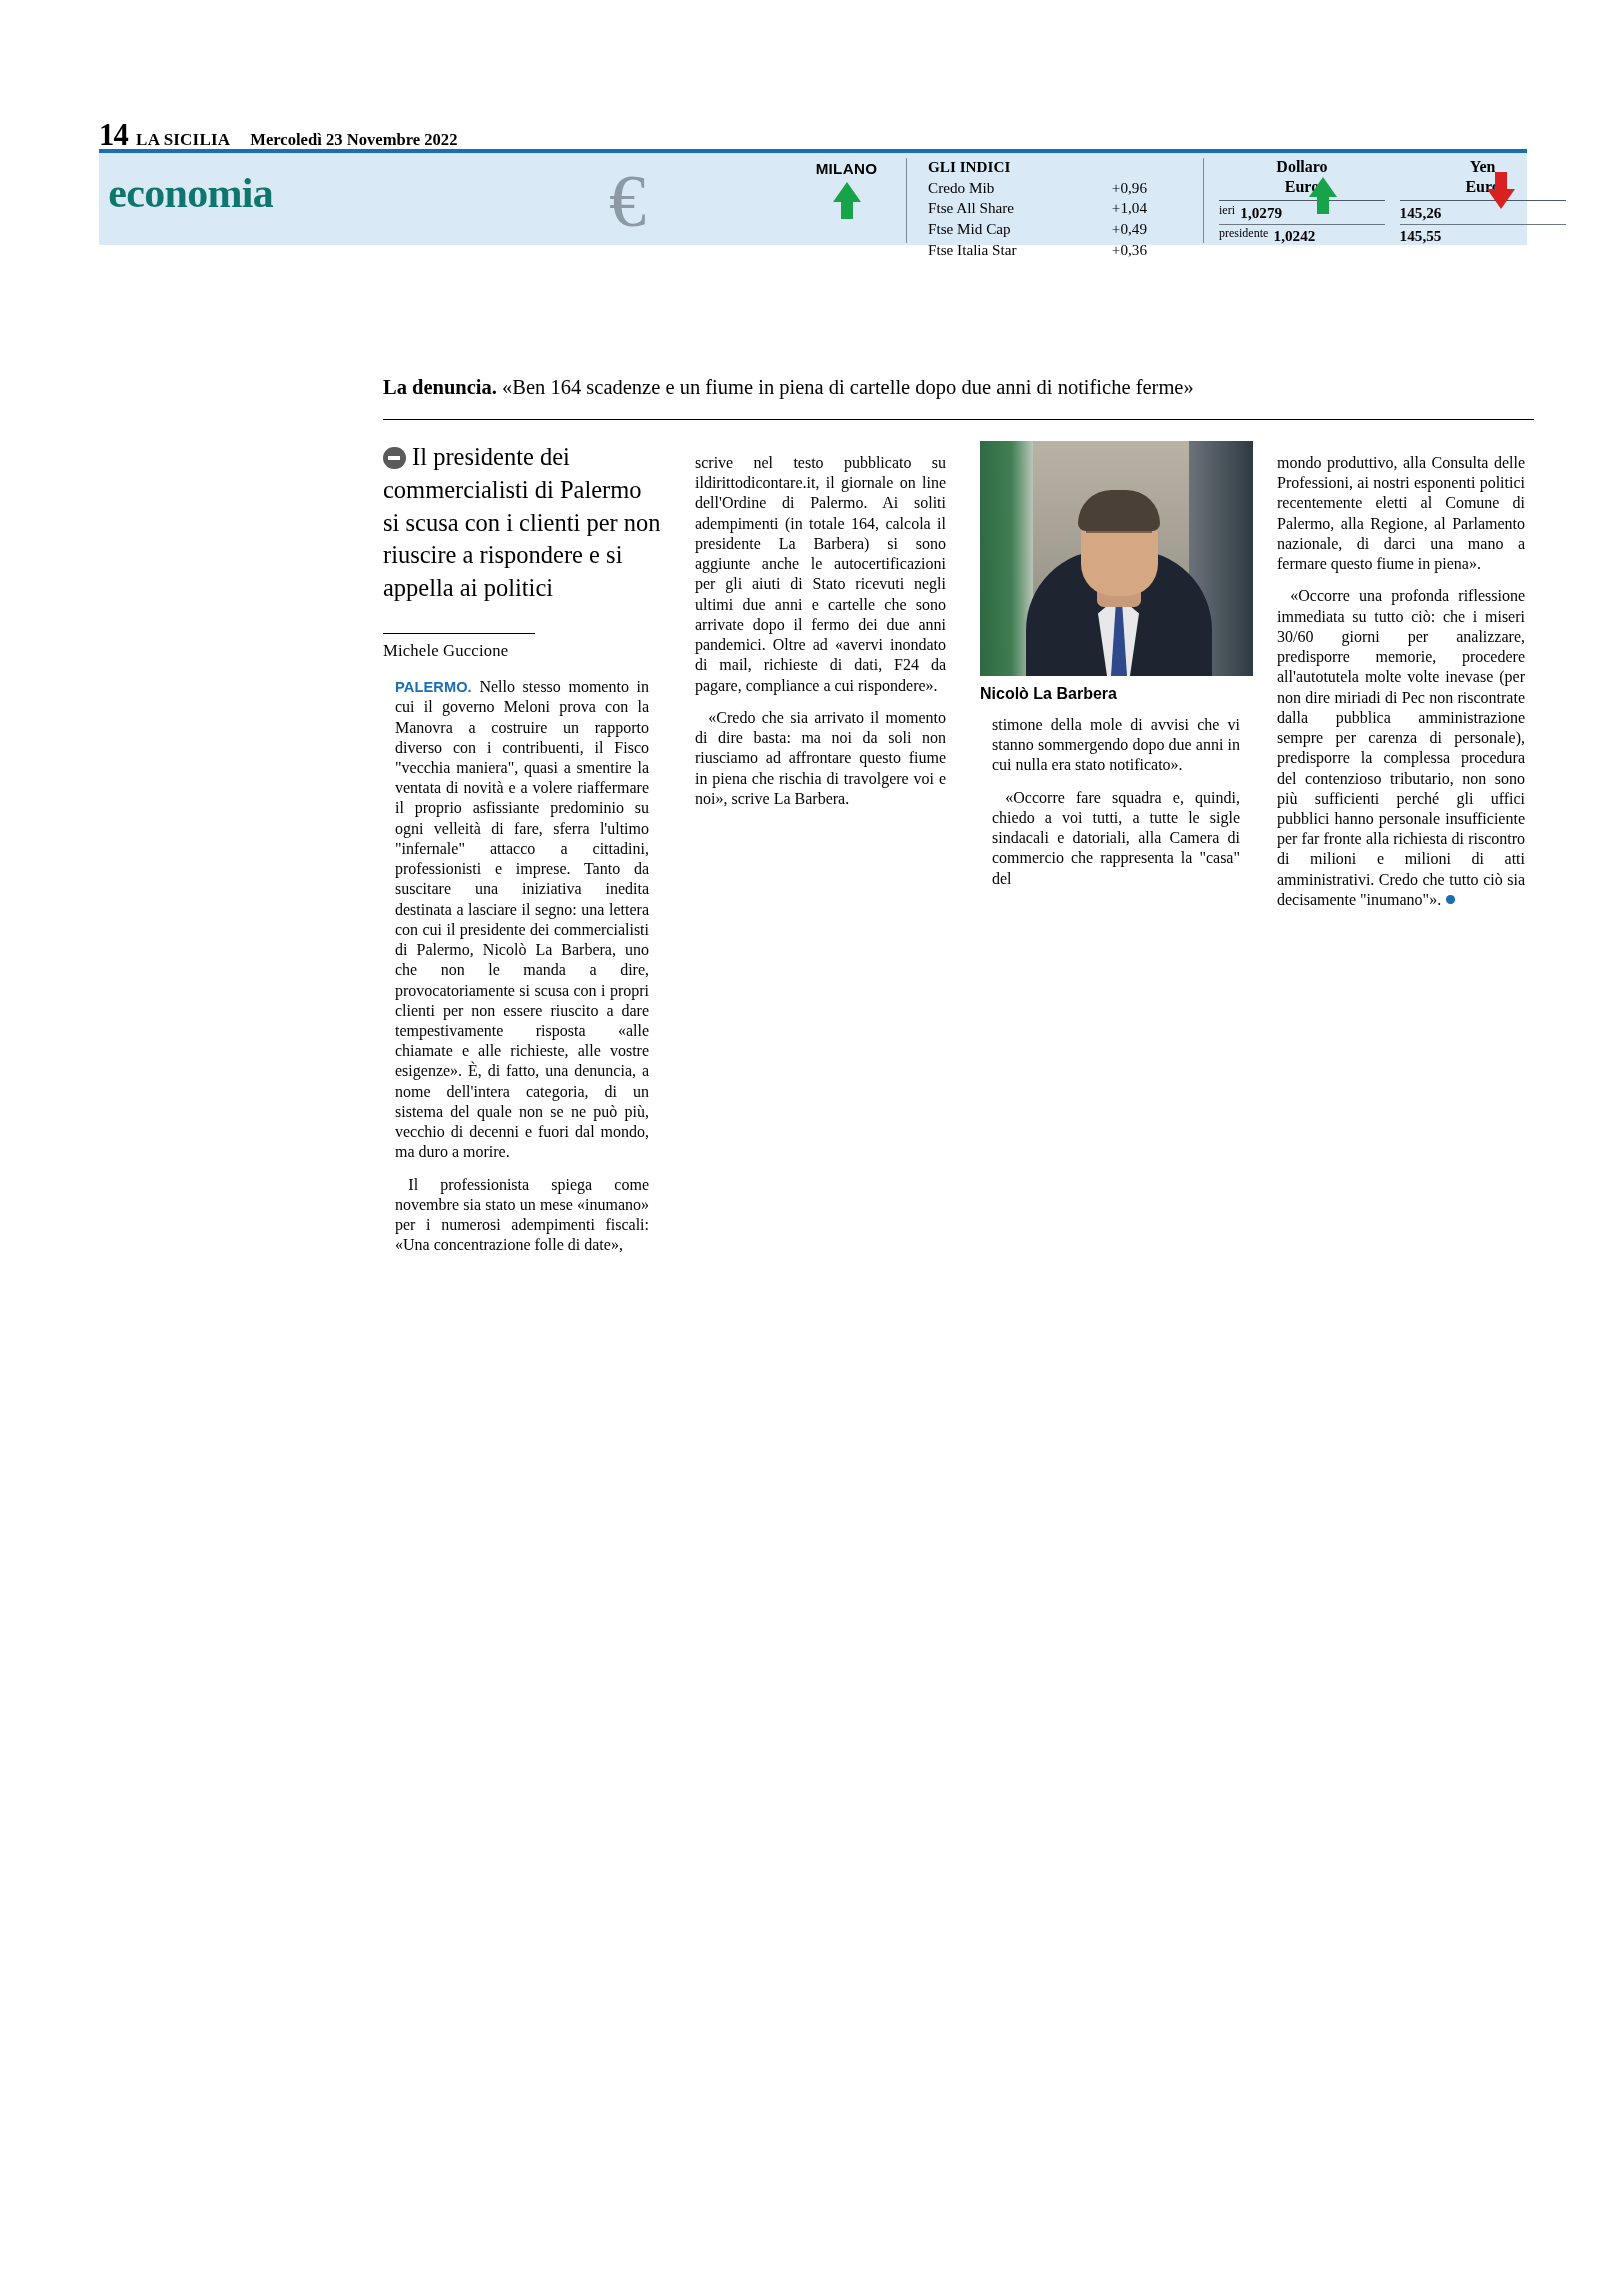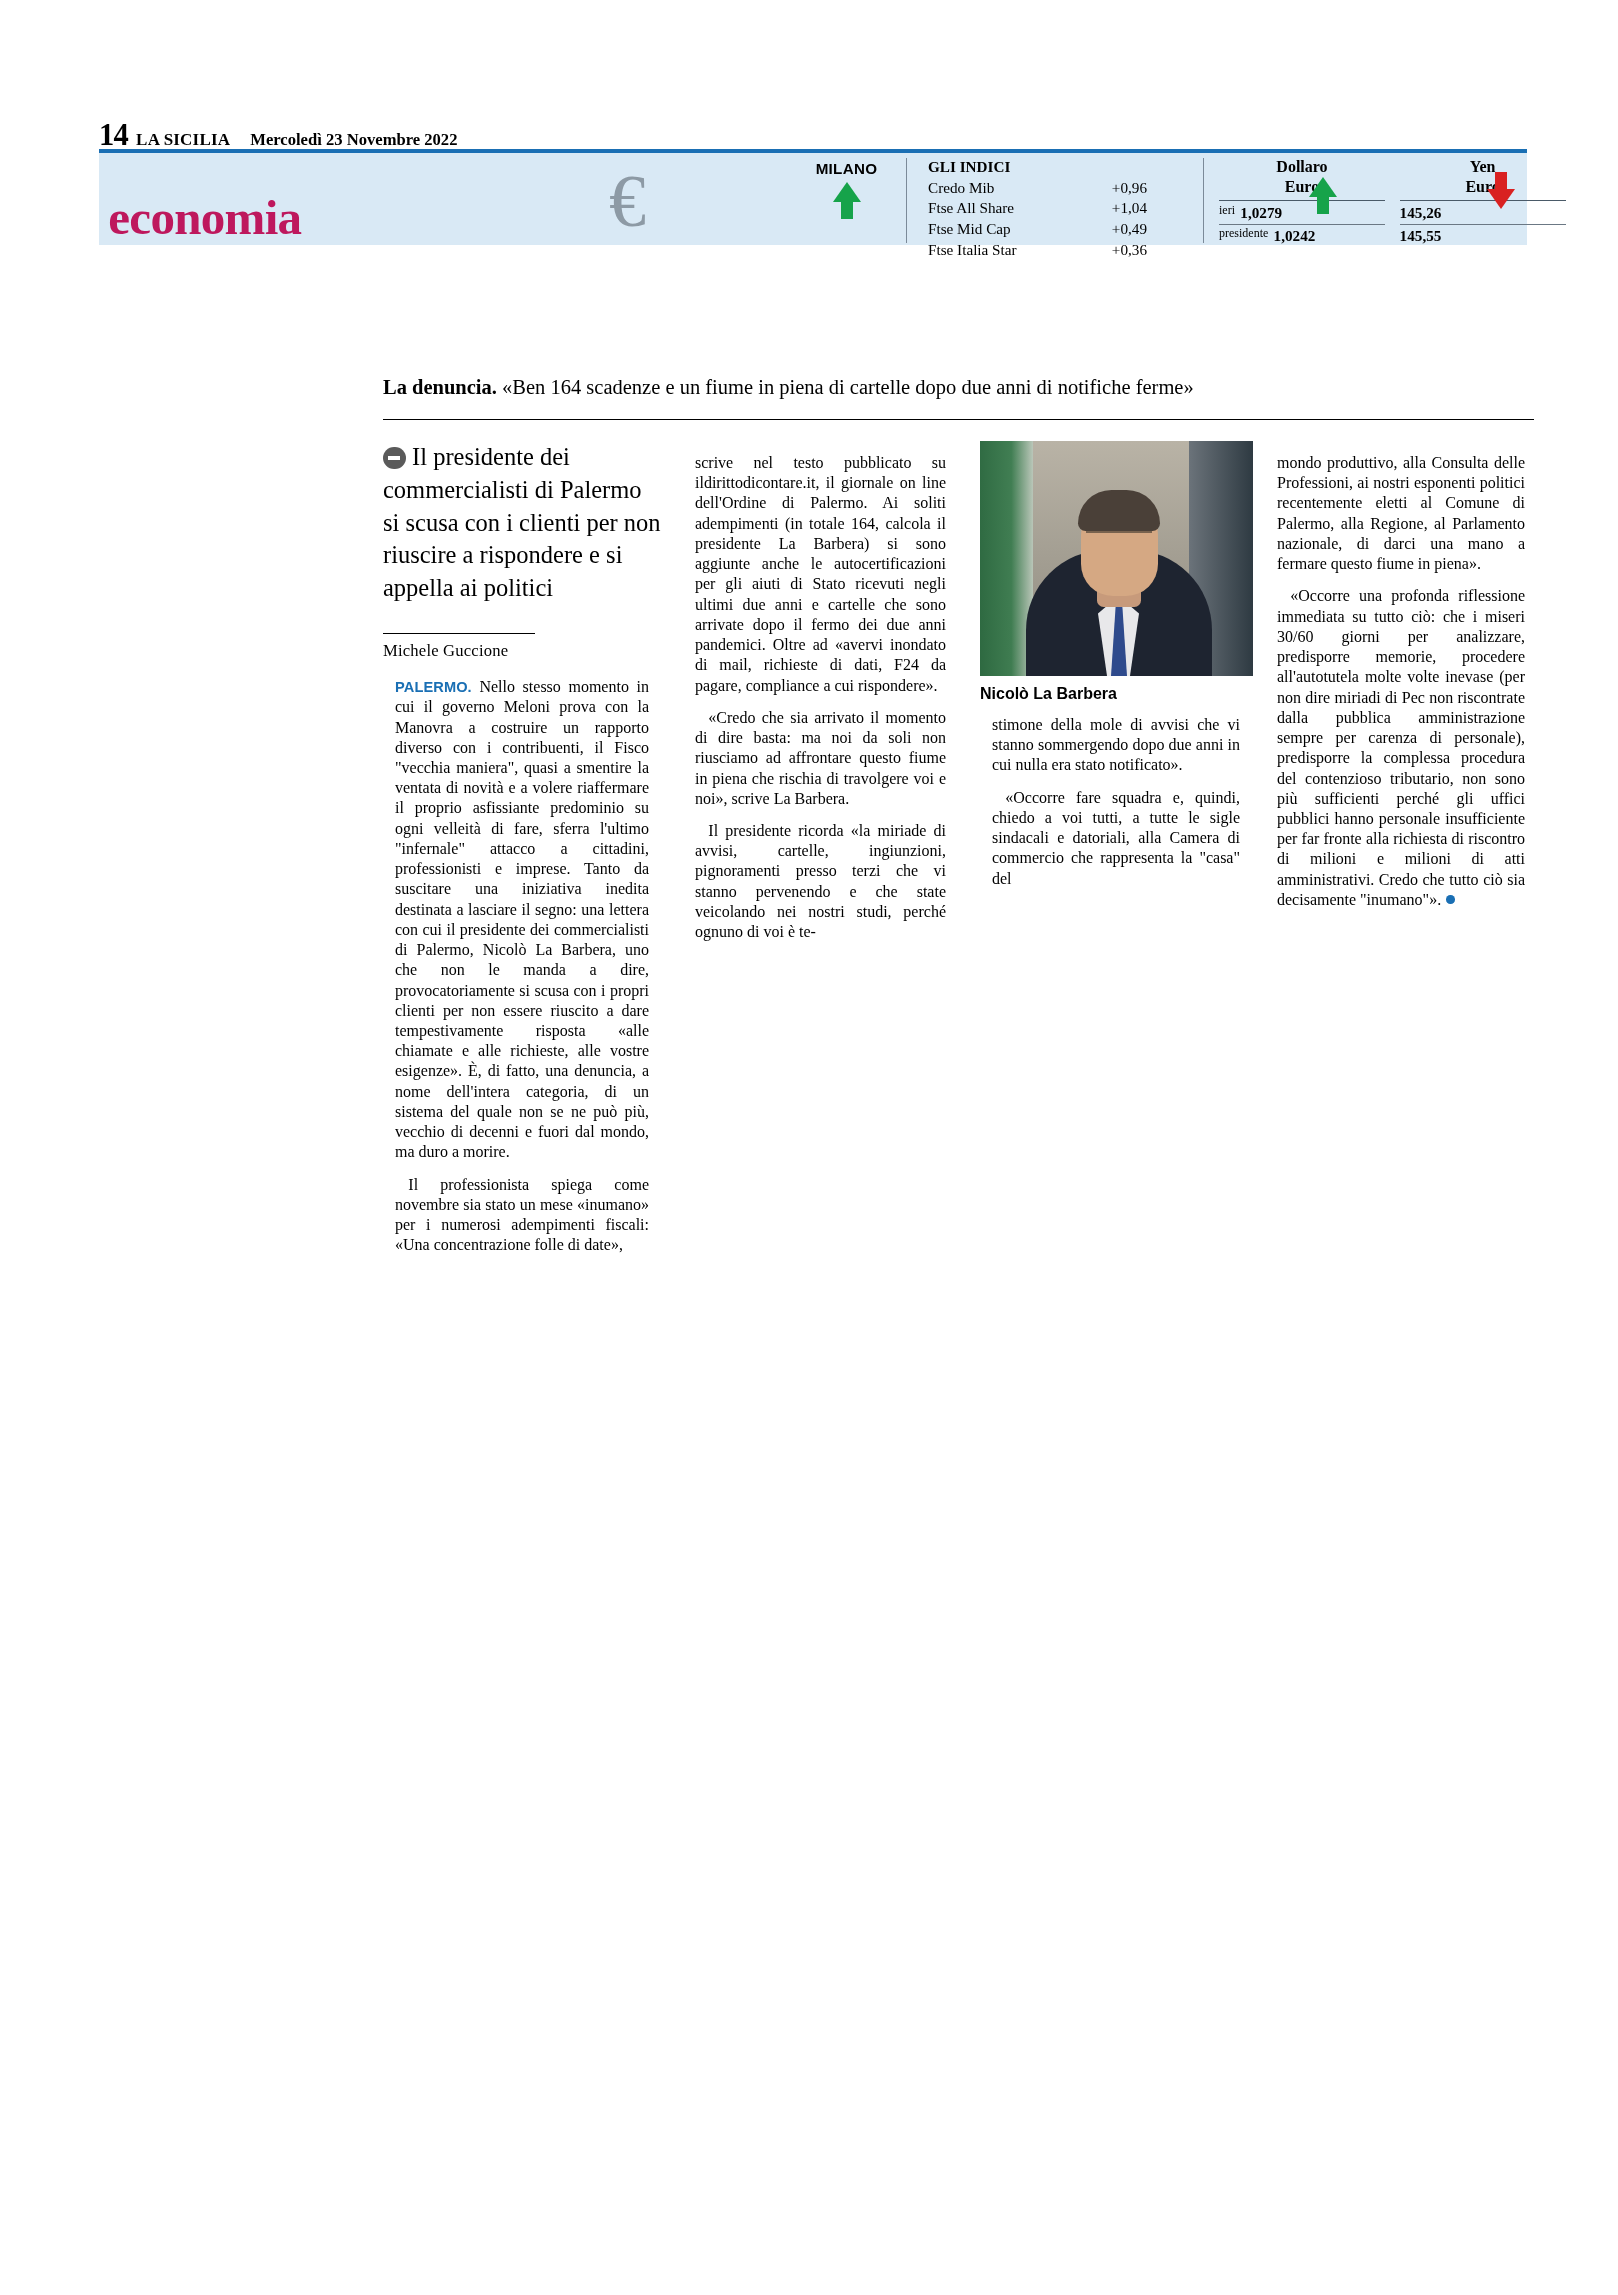--- a/index.html
+++ b/index.html
@@ -59,26 +59,26 @@
     border-top: 4.6px solid #1a6fb4;
   }
   .band-inner {
     position: relative;
     width: 100%;
     height: 100%;
   }
   .section-title {
     position: absolute;
     left: 9.3px;
-    top: 36px;
-    font-family: "Liberation Serif", serif;
-    font-size: 49px;
+    top: 16px;
+    font-family: "Liberation Serif", serif;
+    font-size: 42px;
     font-weight: bold;
     letter-spacing: -0.7px;
-    color: #be185d;
+    color: #0f766e;
   }
   .euro-symbol {
     position: absolute;
     left: 510px;
     top: 10.6px;
     font-size: 74px;
     color: #8d9aa5;
     font-family: "Liberation Serif", serif;
     line-height: 1;
   }
@@ -487,21 +487,20 @@
         <span>Nello stesso momento in cui il governo Meloni prova con la Manovra a costruire un rapporto diverso con i contribuenti, il Fisco "vecchia maniera", quasi a smentire la ventata di novità e a volere riaffermare il proprio asfissiante predominio su ogni velleità di fare, sferra l'ultimo "infernale" attacco a cittadini, professionisti e imprese. Tanto da suscitare una iniziativa inedita destinata a lasciare il segno: una lettera con cui il presidente dei commercialisti di Palermo, Nicolò La Barbera, uno che non le manda a dire, provocatoriamente si scusa con i propri clienti per non essere riuscito a dare tempestivamente risposta «alle chiamate e alle richieste, alle vostre esigenze». È, di fatto, una denuncia, a nome dell'intera categoria, di un sistema del quale non se ne può più, vecchio di decenni e fuori dal mondo, ma duro a morire.</span>
       </p>
       <p>Il professionista spiega come novembre sia stato un mese «inumano» per i numerosi adempimenti fiscali: «Una concentrazione folle di date»,</p>
     </div>
   </div>
 
   <div class="col col2">
     <div class="body-text">
       <p class="first">scrive nel testo pubblicato su ildirittodicontare.it, il giornale on line dell'Ordine di Palermo. Ai soliti adempimenti (in totale 164, calcola il presidente La Barbera) si sono aggiunte anche le autocertificazioni per gli aiuti di Stato ricevuti negli ultimi due anni e cartelle che sono arrivate dopo il fermo dei due anni pandemici. Oltre ad «avervi inondato di mail, richieste di dati, F24 da pagare, compliance a cui rispondere».</p>
       <p>«Credo che sia arrivato il momento di dire basta: ma noi da soli non riusciamo ad affrontare questo fiume in piena che rischia di travolgere voi e noi», scrive La Barbera.</p>
-      <p>Il presidente ricorda «la miriade di avvisi, cartelle, ingiunzioni, pignoramenti presso terzi che vi stanno pervenendo e che state veicolando nei nostri studi, perché ognuno di voi è te-</p>
     </div>
   </div>
 
   <div class="photo-wrap">
     <div class="photo">
       <div class="flagL"></div>
       <div class="wall"></div>
       <div class="flagR"></div>
       <div class="suit"></div>
       <div class="shirt"></div>

